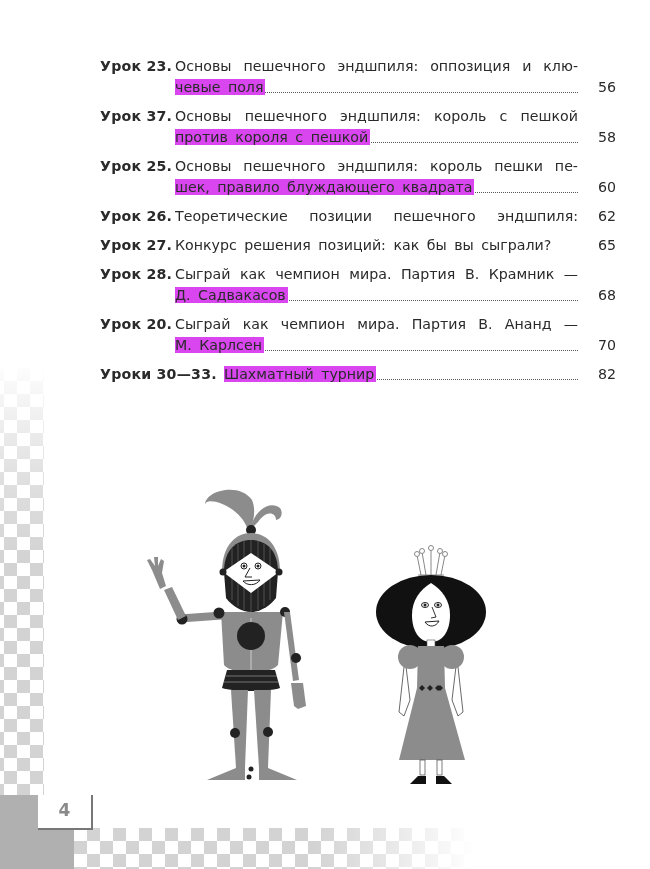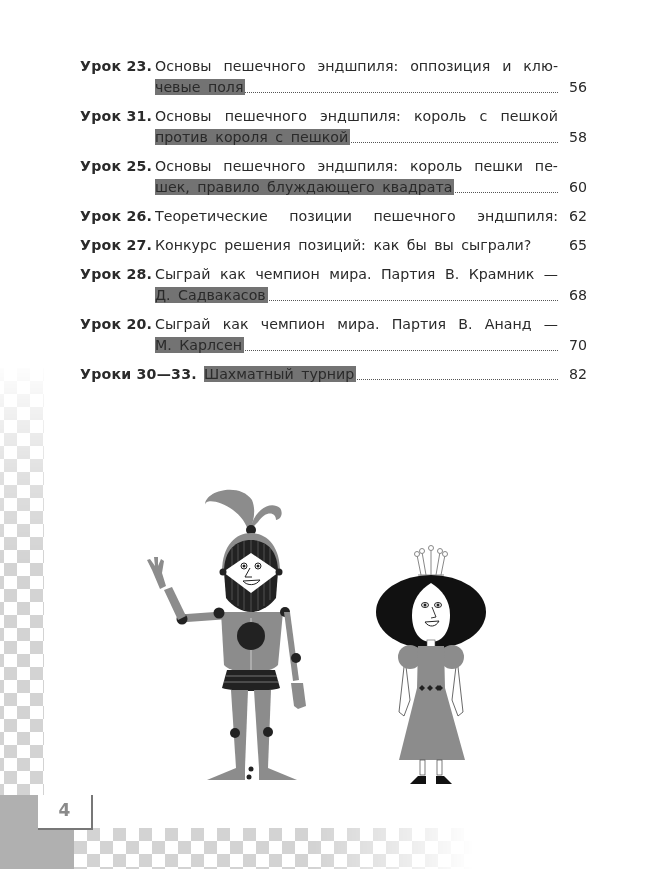--- a/index.html
+++ b/index.html
@@ -38,37 +38,37 @@
       background: #fff;
       border-right: 2px solid #777; border-bottom: 2px solid #777;
       display: flex; align-items: center; justify-content: center;
     }
     .page-num {
       font-family: "DejaVu Sans", sans-serif; font-weight: bold; font-size: 17px; color: #8a8a8a;
       margin-top: -4px;
     }
 
     
-    .toc { position: absolute; left: 80px; top: 56px; width: 516px; }
+    .toc { position: absolute; left: 100px; top: 56px; width: 516px; }
     .toc-entry { position: relative; margin-bottom: 8px; font-size: 14.2px; line-height: 21px; }
     .toc-entry .label {
       position: absolute; left: 0; top: 0; font-weight: bold; white-space: nowrap; letter-spacing: 0.2px;
     }
     .toc-entry .body { margin-left: 75px; margin-right: 38px; }
     .toc-entry.wide .body { margin-left: 124px; }
     .toc-line { display: block; white-space: nowrap; overflow: hidden; word-spacing: 3px; }
     .toc-line.justify { text-align: justify; text-align-last: justify; white-space: normal; }
-    .toc-line.leader .txt { background: #737373; padding-right: 2px; position: relative; z-index: 1; }
+    .toc-line.leader .txt { background: #d946ef; padding-right: 2px; position: relative; z-index: 1; }
     .toc-line.leader { position: relative; }
     .toc-line.leader::after {
       content: ""; position: absolute; left: 0; right: 0; bottom: 5px;
       border-bottom: 1.4px dotted #555; z-index: 0;
     }
     .toc-page {
-      position: absolute; right: 0; bottom: 0; width: 36px; text-align: center;
+      position: absolute; right: 0; bottom: 0; width: 36px; text-align: right;
     }
 
     .illustration { position: absolute; left: 130px; top: 475px; width: 400px; height: 320px; }
   </style>
 </head>
 <body>
 
 <div class="checker-left"></div>
 <div class="checker-bottom"></div>
 <div class="gray-block"></div>
@@ -81,21 +81,21 @@
   <div class="toc-entry">
     <span class="label">Урок 23.</span>
     <div class="body">
       <span class="toc-line justify">Основы пешечного эндшпиля: оппозиция и клю-</span>
       <span class="toc-line leader"><span class="txt">чевые поля</span></span>
     </div>
     <span class="toc-page">56</span>
   </div>
 
   <div class="toc-entry">
-    <span class="label">Урок 31.</span>
+    <span class="label">Урок 37.</span>
     <div class="body">
       <span class="toc-line justify">Основы пешечного эндшпиля: король с пешкой</span>
       <span class="toc-line leader"><span class="txt">против короля с пешкой</span></span>
     </div>
     <span class="toc-page">58</span>
   </div>
 
   <div class="toc-entry">
     <span class="label">Урок 25.</span>
     <div class="body">

